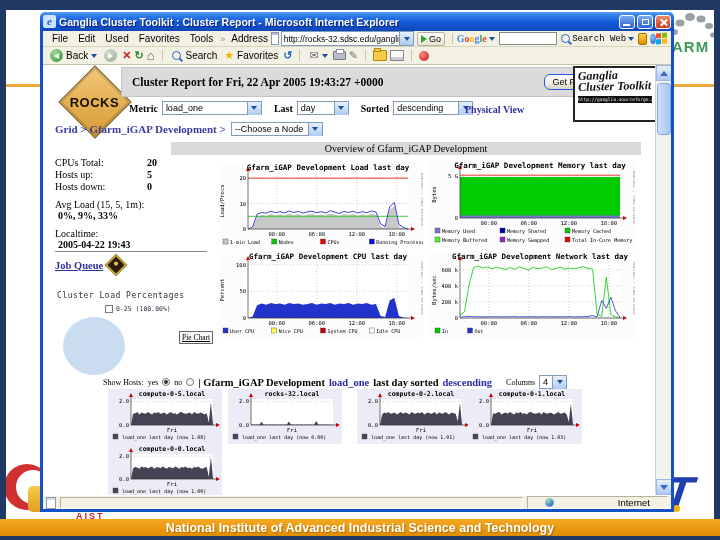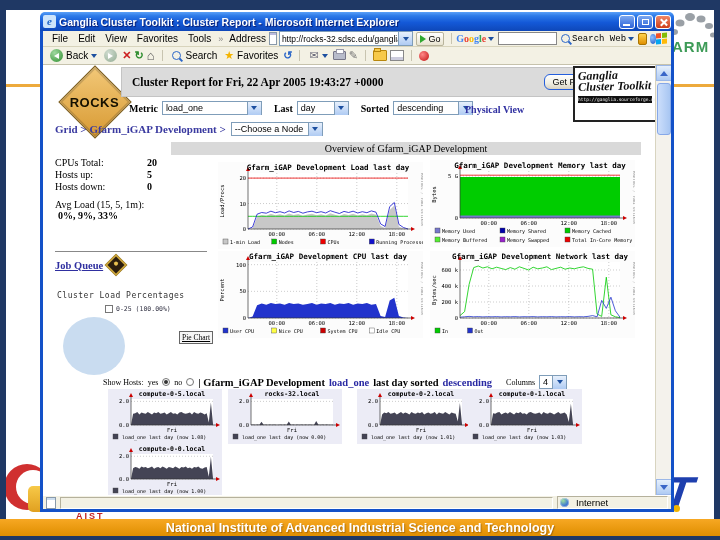--- a/index.html
+++ b/index.html
@@ -115,21 +115,21 @@
   
   .sbar{position:absolute;right:0;top:0;width:16px;height:100%;background:#F4F2EC;border-left:1px solid #D8D4C0;box-sizing:border-box;}
   .sarr{position:absolute;left:0;width:16px;height:16px;background:linear-gradient(#E6F0FC,#AFCBF3);border:1px solid #9CB8E8;box-sizing:border-box;display:flex;align-items:center;justify-content:center;}
   .tri-u2{width:0;height:0;border-left:4px solid transparent;border-right:4px solid transparent;border-bottom:5px solid #3A66C8;}
   .tri-d2{width:0;height:0;border-left:4px solid transparent;border-right:4px solid transparent;border-top:5px solid #3A66C8;}
   .sthumb{position:absolute;left:1px;top:18px;width:14px;height:52px;border:1px solid #86A8E8;border-radius:3px;background:linear-gradient(90deg,#CCDEFB,#A8C6F2);box-sizing:border-box;}
   
   .statusbar{height:13px;flex:0 0 13px;background:#F3F1E4;border-top:1px solid #fff;display:flex;align-items:center;gap:4px;padding:0 3px;font-size:9.5px;}
   .sdoc{width:8px;height:10px;background:#fff;border:1px solid #8899AA;box-shadow:inset 0 2px 0 #CDE;}
   .spanel{flex:1;height:10px;border:1px solid;border-color:#B5B19C #FFF #FFF #B5B19C;}
-  .szone{width:105px;height:11px;border:1px solid;border-color:#B5B19C #FFF #FFF #B5B19C;display:flex;align-items:center;gap:7px;padding:0 2px;}
+  .szone{width:105px;height:11px;border:1px solid;border-color:#B5B19C #FFF #FFF #B5B19C;display:flex;align-items:center;gap:20px;padding:0 17px;justify-content:space-between;}
   .globe{width:9px;height:9px;border-radius:50%;background:radial-gradient(circle at 35% 30%,#9CE09C 0%,#3C76D2 60%,#1A4CA8 100%);box-shadow:inset 0 0 0 1px rgba(255,255,255,.4);}
 </style>
 </head>
 <body>
 
 <div class="slide">
 
   <div class="navy" style="left:0;top:0;width:720px;height:10px"></div>
   <div class="navy" style="left:0;top:0;width:6px;height:540px"></div>
   <div class="navy" style="left:714px;top:0;width:6px;height:540px"></div>
@@ -166,21 +166,21 @@
           <span class="maxbox"></span>
         </span>
       <span class="tbn close">
           <span class="xx"></span>
         </span>
     </div>
 
     <div class="menubar">
       <span class="menu">File</span>
       <span class="menu">Edit</span>
-      <span class="menu">View</span>
+      <span class="menu">Used</span>
       <span class="menu">Favorites</span>
       <span class="menu">Tools</span>
       <span class="chev">»</span>
       <span class="addr-label">Address</span>
       <span class="pgico"></span>
       <span class="addrfield">
         <span class="url">http://rocks-32.sdsc.edu/ganglia/?m=load_one&amp;r=day&amp;s=descendi</span>
         <span class="arrbox">
             <span class="tri-d"></span>
           </span>
@@ -314,20 +314,21 @@
           </div>
         <div class="srow">
             <span>Hosts up:</span>
             <b>5</b>
           </div>
         <div class="srow">
             <span>Hosts down:</span>
             <b>0</b>
           </div>
         <div class="sblk"><span>Avg Load (15, 5, 1m):</span><b>0%, 9%, 33%</b></div>
+        <div class="sblk"><span>Localtime:</span><b>2005-04-22 19:43</b></div>
       </div>
 
       <div class="abs hrline"></div>
 
       <div class="abs jobq">
         <a>Job Queue</a>
         <span class="qico"></span>
       </div>
 
       <div class="abs pietitle">Cluster Load Percentages</div>

